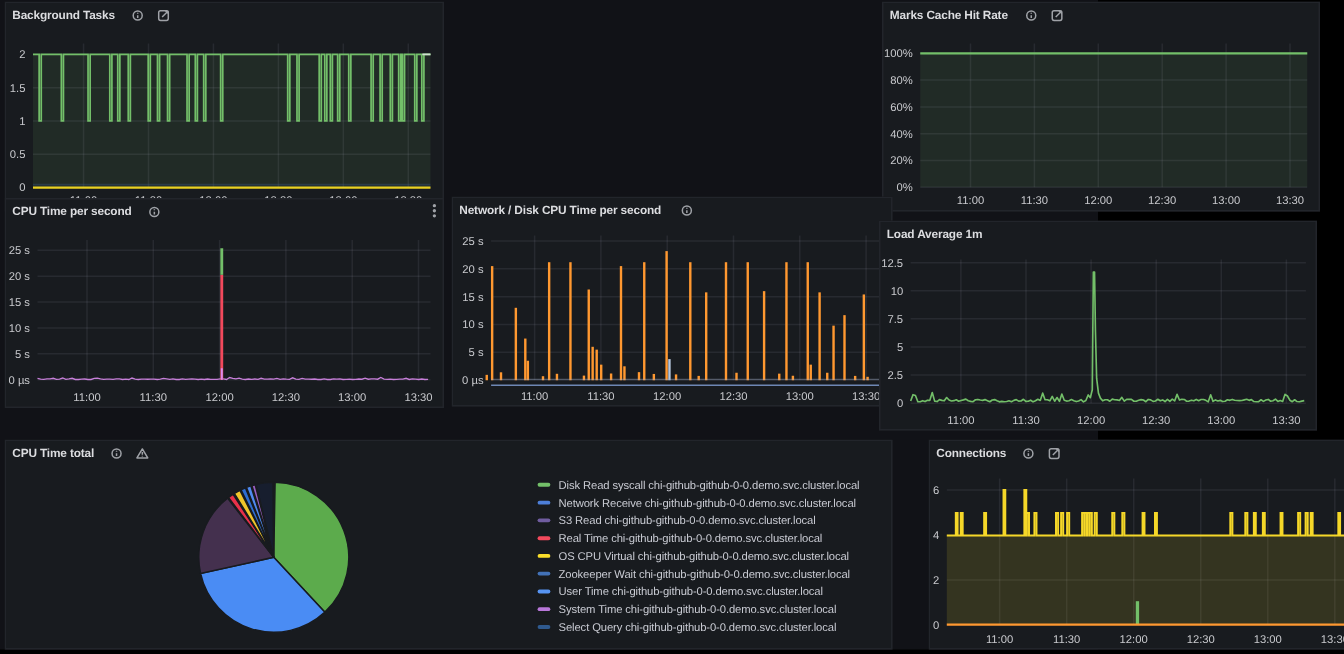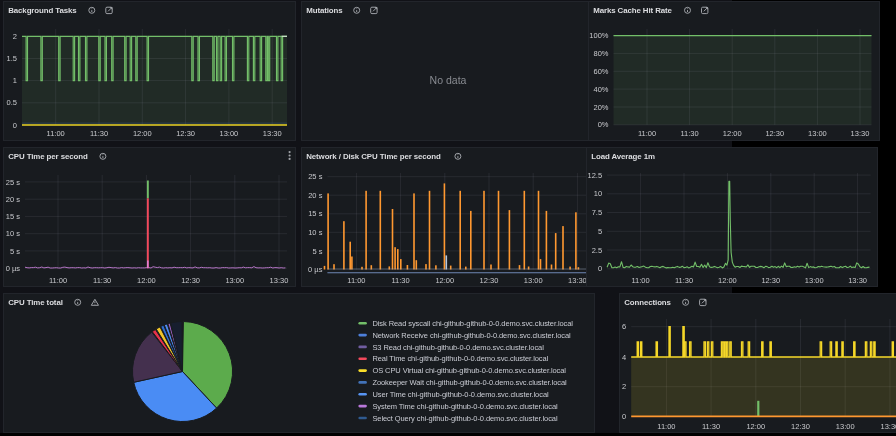--- a/index.html
+++ b/index.html
@@ -43,36 +43,20 @@
         <text x="14" y="104.4" font-size="7.5" fill="#c8c9cd" text-anchor="end" font-weight="normal">0.5</text>
         <text x="14" y="126.6" font-size="7.5" fill="#c8c9cd" text-anchor="end" font-weight="normal">0</text>
         <text x="52.7" y="135" font-size="7.5" fill="#c8c9cd" text-anchor="middle" font-weight="normal">11:00</text>
         <text x="96" y="135" font-size="7.5" fill="#c8c9cd" text-anchor="middle" font-weight="normal">11:30</text>
         <text x="139.3" y="135" font-size="7.5" fill="#c8c9cd" text-anchor="middle" font-weight="normal">12:00</text>
         <text x="182.6" y="135" font-size="7.5" fill="#c8c9cd" text-anchor="middle" font-weight="normal">12:30</text>
         <text x="225.9" y="135" font-size="7.5" fill="#c8c9cd" text-anchor="middle" font-weight="normal">13:00</text>
         <text x="269.2" y="135" font-size="7.5" fill="#c8c9cd" text-anchor="middle" font-weight="normal">13:30</text>
       </svg>
     </div>
-<div class="panel" style="left:301px;top:1px;width:294px;height:140px">
-      <svg width="294" height="140" viewBox="0 0 294 140" font-family="Liberation Sans, sans-serif">
-        <text x="5.2" y="11.5" font-size="7.9" fill="#dcdde0" text-anchor="start" font-weight="bold" letter-spacing="-0.1">Mutations</text>
-        <g stroke="#9fa2a7" fill="none" stroke-width="1">
-          <circle cx="55.7" cy="9.3" r="3"></circle>
-          <line x1="55.7" y1="9.1" x2="55.7" y2="11"></line>
-          <line x1="55.7" y1="7.5" x2="55.7" y2="8.1"></line>
-        </g>
-        <g stroke="#9fa2a7" fill="none" stroke-width="1">
-          <rect x="69.7" y="6.2" width="6.4" height="6.4" rx="1.2"></rect>
-          <line x1="72" y1="10.3" x2="75.5" y2="6.8"></line>
-          <path d="M 73.6 6.1 h 2.6 v 2.6 z" fill="#9fa2a7" stroke="none"></path>
-        </g>
-        <text x="147" y="82.5" font-size="10.5" fill="#888b91" text-anchor="middle" font-weight="normal">No data</text>
-      </svg>
-    </div>
 <div class="panel" style="left:588px;top:1px;width:292px;height:140px">
       <svg width="292" height="140" viewBox="0 0 292 140" font-family="Liberation Sans, sans-serif">
         <text x="5.2" y="11.5" font-size="7.9" fill="#dcdde0" text-anchor="start" font-weight="bold" letter-spacing="-0.1">Marks Cache Hit Rate</text>
         <g stroke="#9fa2a7" fill="none" stroke-width="1">
           <circle cx="99.5" cy="9.3" r="3"></circle>
           <line x1="99.5" y1="9.1" x2="99.5" y2="11"></line>
           <line x1="99.5" y1="7.5" x2="99.5" y2="8.1"></line>
         </g>
         <g stroke="#9fa2a7" fill="none" stroke-width="1">
           <rect x="113.5" y="6.2" width="6.4" height="6.4" rx="1.2"></rect>
@@ -100,21 +84,21 @@
         <text x="20.5" y="108.6" font-size="7.5" fill="#c8c9cd" text-anchor="end" font-weight="normal">20%</text>
         <text x="20.5" y="126.4" font-size="7.5" fill="#c8c9cd" text-anchor="end" font-weight="normal">0%</text>
         <text x="59" y="135" font-size="7.5" fill="#c8c9cd" text-anchor="middle" font-weight="normal">11:00</text>
         <text x="101.6" y="135" font-size="7.5" fill="#c8c9cd" text-anchor="middle" font-weight="normal">11:30</text>
         <text x="144.2" y="135" font-size="7.5" fill="#c8c9cd" text-anchor="middle" font-weight="normal">12:00</text>
         <text x="186.8" y="135" font-size="7.5" fill="#c8c9cd" text-anchor="middle" font-weight="normal">12:30</text>
         <text x="229.4" y="135" font-size="7.5" fill="#c8c9cd" text-anchor="middle" font-weight="normal">13:00</text>
         <text x="272" y="135" font-size="7.5" fill="#c8c9cd" text-anchor="middle" font-weight="normal">13:30</text>
       </svg>
     </div>
-<div class="panel" style="left:3px;top:147px;width:293px;height:140px">
+<div class="panel" style="left:3px;top:132px;width:293px;height:140px">
       <svg width="293" height="140" viewBox="0 0 293 140" font-family="Liberation Sans, sans-serif">
         <text x="5.2" y="11.5" font-size="7.9" fill="#dcdde0" text-anchor="start" font-weight="bold" letter-spacing="-0.1">CPU Time per second</text>
         <g stroke="#9fa2a7" fill="none" stroke-width="1">
           <circle cx="99.9" cy="9.3" r="3"></circle>
           <line x1="99.9" y1="9.1" x2="99.9" y2="11"></line>
           <line x1="99.9" y1="7.5" x2="99.9" y2="8.1"></line>
         </g>
         <circle cx="286.6" cy="5.1" r="1.1" fill="#9fa2a7"></circle>
         <circle cx="286.6" cy="8.5" r="1.1" fill="#9fa2a7"></circle>
         <circle cx="286.6" cy="11.9" r="1.1" fill="#9fa2a7"></circle>
@@ -141,21 +125,21 @@
         <text x="17" y="106.5" font-size="7.5" fill="#c8c9cd" text-anchor="end" font-weight="normal">5 s</text>
         <text x="17" y="123.8" font-size="7.5" fill="#c8c9cd" text-anchor="end" font-weight="normal">0 µs</text>
         <text x="55" y="135.6" font-size="7.5" fill="#c8c9cd" text-anchor="middle" font-weight="normal">11:00</text>
         <text x="99.2" y="135.6" font-size="7.5" fill="#c8c9cd" text-anchor="middle" font-weight="normal">11:30</text>
         <text x="143.4" y="135.6" font-size="7.5" fill="#c8c9cd" text-anchor="middle" font-weight="normal">12:00</text>
         <text x="187.6" y="135.6" font-size="7.5" fill="#c8c9cd" text-anchor="middle" font-weight="normal">12:30</text>
         <text x="231.8" y="135.6" font-size="7.5" fill="#c8c9cd" text-anchor="middle" font-weight="normal">13:00</text>
         <text x="276" y="135.6" font-size="7.5" fill="#c8c9cd" text-anchor="middle" font-weight="normal">13:30</text>
       </svg>
     </div>
-<div class="panel" style="left:301px;top:147px;width:294px;height:140px">
+<div class="panel" style="left:301px;top:131px;width:294px;height:140px">
       <svg width="294" height="140" viewBox="0 0 294 140" font-family="Liberation Sans, sans-serif">
         <text x="5.2" y="11.5" font-size="7.9" fill="#dcdde0" text-anchor="start" font-weight="bold" letter-spacing="-0.1">Network / Disk CPU Time per second</text>
         <g stroke="#9fa2a7" fill="none" stroke-width="1">
           <circle cx="156.9" cy="9.3" r="3"></circle>
           <line x1="156.9" y1="9.1" x2="156.9" y2="11"></line>
           <line x1="156.9" y1="7.5" x2="156.9" y2="8.1"></line>
         </g>
         <line x1="55.4" y1="26" x2="55.4" y2="122.5" stroke="rgba(204,204,220,0.09)" stroke-width="1"></line>
         <line x1="99.6" y1="26" x2="99.6" y2="122.5" stroke="rgba(204,204,220,0.09)" stroke-width="1"></line>
         <line x1="143.8" y1="26" x2="143.8" y2="122.5" stroke="rgba(204,204,220,0.09)" stroke-width="1"></line>

